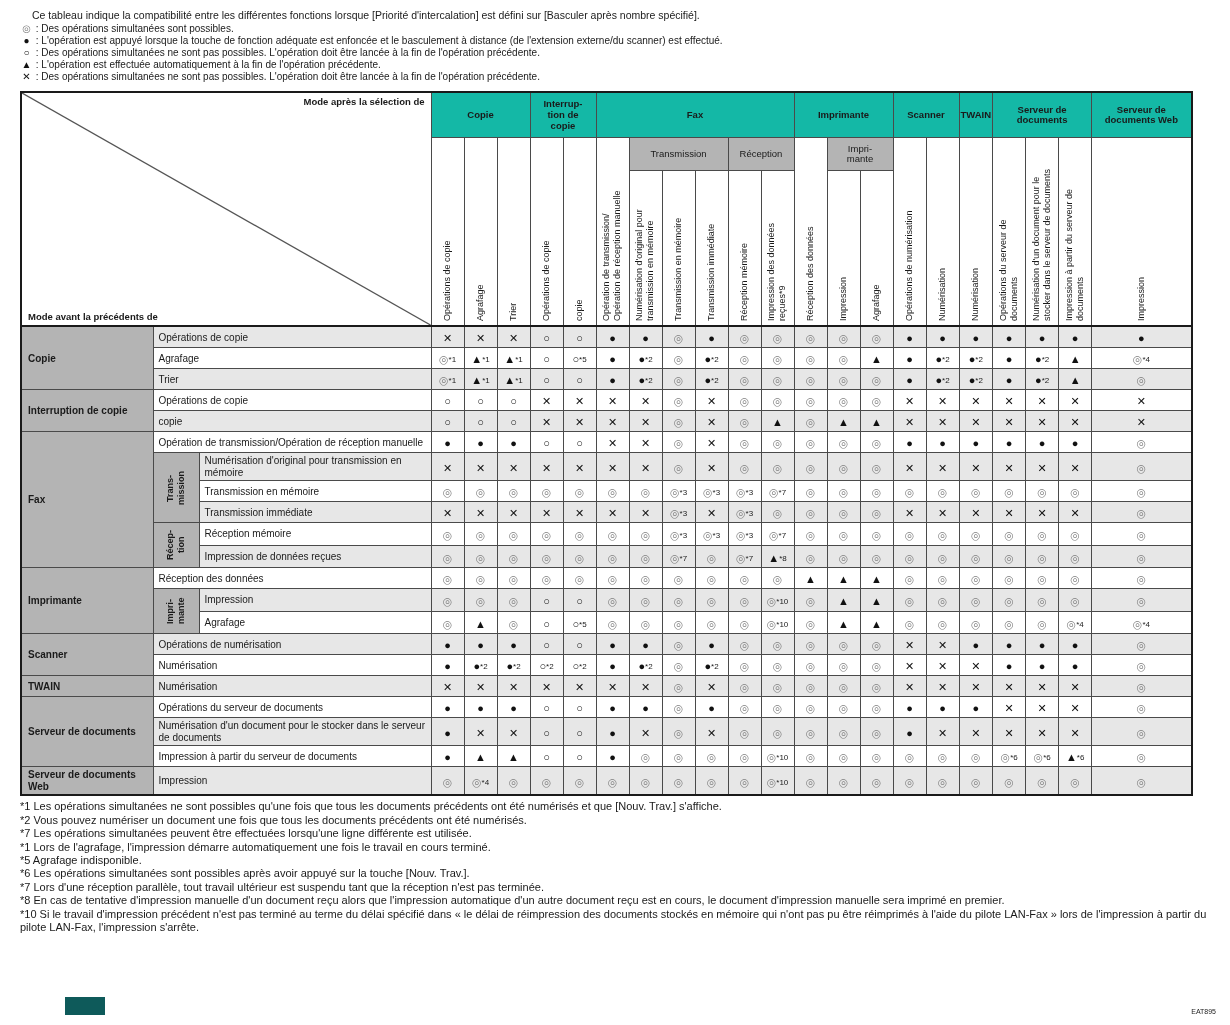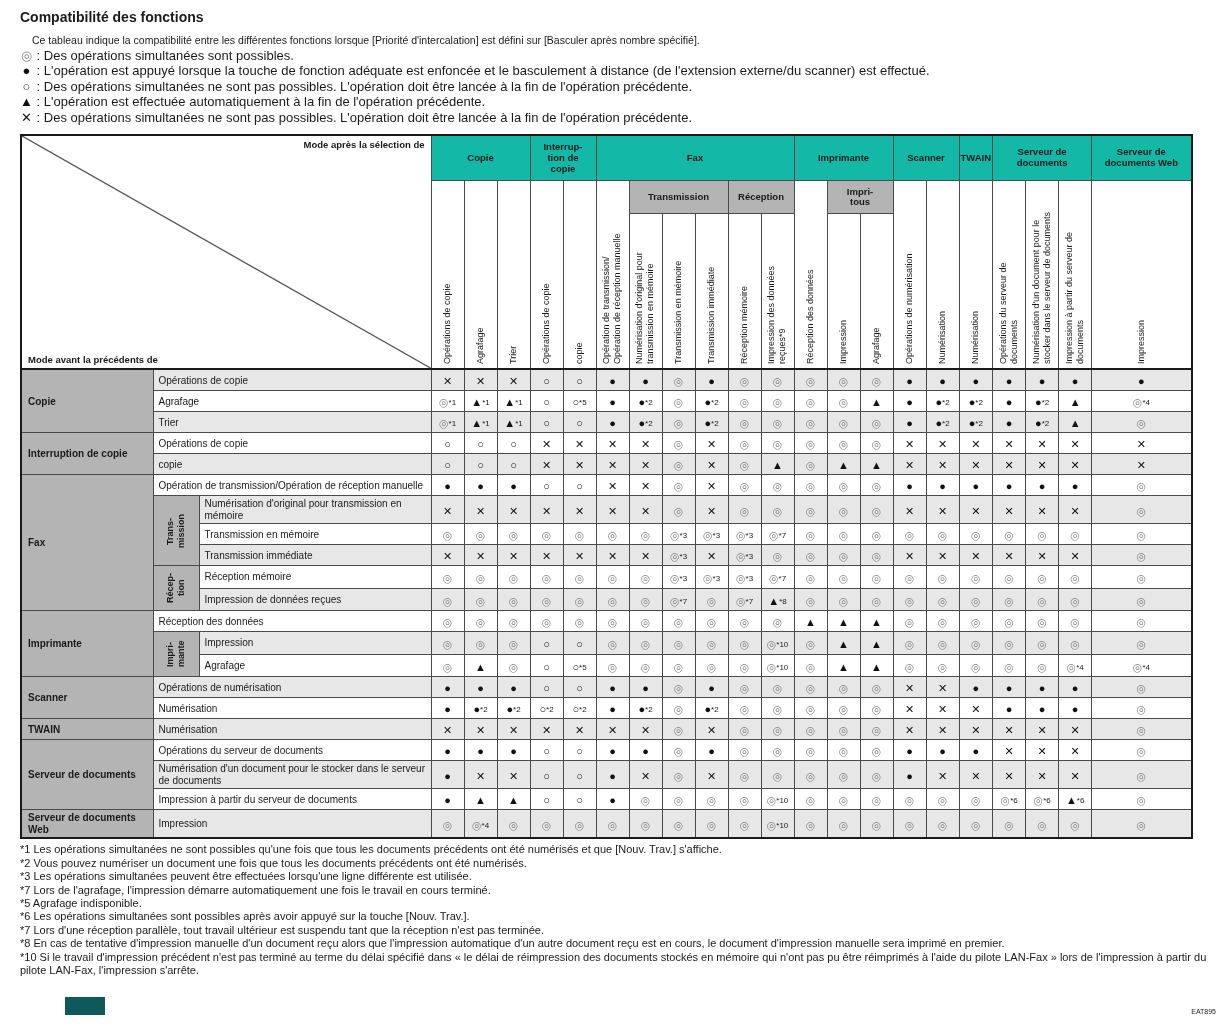--- a/index.html
+++ b/index.html
@@ -1,31 +1,31 @@
 <!DOCTYPE html>
 <html><head>
 <meta charset="utf-8">
 <style>
   html,body{margin:0;padding:0}
   body{width:1230px;height:1025px;position:relative;background:#fff;overflow:hidden;
        font-family:"Liberation Sans","DejaVu Sans",sans-serif;color:#1a1a1a;}
   .page{padding:9px 20px 0 20px;}
   .title{font-size:14px;font-weight:bold;margin:0 0 9px 0;}
   .intro{font-size:10.5px;margin:0 0 2px 12px;}
-  .legend-row{font-size:13px;line-height:1.19;}
+  .legend-row{font-size:10px;line-height:1.19;}
   .lsym{display:inline-block;width:13px;text-align:center;}
   .s-dbl{color:#7f7f7f;}
   .s-fill,.s-open,.s-tri,.s-x{color:#111;}
 
   table{border-collapse:collapse;table-layout:fixed;margin-top:9px;border:2px solid #1a1a1a;}
   th,td{border:1px solid #4a4a4a;}
   thead{border-bottom:2px solid #1a1a1a;}
   .ghead{background:#14b8a6;font-weight:bold;font-size:9.5px;white-space:pre-line;
          height:42px;text-align:center;vertical-align:middle;padding:1px;line-height:1.15;overflow:hidden;}
-  .shead{background:#b4b4b4;font-weight:bold;font-size:9.5px;white-space:pre-line;
+  .shead{background:#b4b4b4;font-weight:normal;font-size:9.5px;white-space:pre-line;
          height:30px;text-align:center;vertical-align:middle;line-height:1.1;padding:1px;}
   .vcell{background:#fff;vertical-align:bottom;padding:0;}
   .vlabel{writing-mode:vertical-rl;transform:rotate(180deg);display:block;
           font-size:9px;font-weight:normal;line-height:1.25;margin:0 auto;
           white-space:pre-line;text-align:left;padding:4px 0;}
   .vl-tall{height:176px;}
   .vl-short{height:146px;}
   .vl-sub{height:44px;text-align:center;font-weight:bold;font-size:9px;padding:0;}
   .corner{position:relative;background:#fff;padding:16px;}
   .diag{position:absolute;left:0;top:0;width:100%;height:100%;}
@@ -42,21 +42,20 @@
 
   .fnotes{margin-top:4px;font-size:11px;line-height:1.22;max-width:1192px;}
   .fnote{margin:0;}
   .footer-bar{position:absolute;left:65px;bottom:10px;width:40px;height:18px;background:#0e5a5a;}
   .footer-code{position:absolute;right:14px;bottom:10px;font-size:7px;color:#222;}
 </style>
 </head>
 <body>
 
 <div class="page">
-  <div class="title">Compatibilité des fonctions</div>
   <div class="intro">Ce tableau indique la compatibilité entre les différentes fonctions lorsque [Priorité d'intercalation] est défini sur [Basculer après nombre spécifié].</div>
   <div id="legend">
       <div class="legend-row"><span class="lsym s-dbl">◎</span><span class="ltext"> : Des opérations simultanées sont possibles.</span></div>
       <div class="legend-row"><span class="lsym s-fill">●</span><span class="ltext"> : L'opération est appuyé lorsque la touche de fonction adéquate est enfoncée et le basculement à distance (de l'extension externe/du scanner) est effectué.</span></div>
       <div class="legend-row"><span class="lsym s-open">○</span><span class="ltext"> : Des opérations simultanées ne sont pas possibles. L'opération doit être lancée à la fin de l'opération précédente.</span></div>
       <div class="legend-row"><span class="lsym s-tri">▲</span><span class="ltext"> : L'opération est effectuée automatiquement à la fin de l'opération précédente.</span></div>
       <div class="legend-row"><span class="lsym s-x">✕</span><span class="ltext"> : Des opérations simultanées ne sont pas possibles. L'opération doit être lancée à la fin de l'opération précédente.</span></div>
     </div>
   <table id="matrix">
       <colgroup>
@@ -126,21 +125,21 @@
           <th class="vcell" rowspan="2">
             <div class="vlabel vl-tall">Opération de transmission/
 Opération de réception manuelle</div>
           </th>
           <th class="shead" colspan="3">Transmission</th>
           <th class="shead" colspan="2">Réception</th>
           <th class="vcell" rowspan="2">
             <div class="vlabel vl-tall">Réception des données</div>
           </th>
           <th class="shead" colspan="2">Impri-
-tous</th>
+mante</th>
           <th class="vcell" rowspan="2">
             <div class="vlabel vl-tall">Opérations de numérisation</div>
           </th>
           <th class="vcell" rowspan="2">
             <div class="vlabel vl-tall">Numérisation</div>
           </th>
           <th class="vcell" rowspan="2">
             <div class="vlabel vl-tall">Numérisation</div>
           </th>
           <th class="vcell" rowspan="2">
@@ -708,22 +707,22 @@
           <td class="cell"><span class="sym s-dbl">◎</span></td>
           <td class="cell"><span class="sym s-dbl">◎</span></td>
           <td class="cell"><span class="sym s-dbl">◎</span></td>
           <td class="cell"><span class="sym s-dbl">◎</span></td>
         </tr>
       </tbody>
     </table>
   <div id="fnotes" class="fnotes">
       <div class="fnote">*1 Les opérations simultanées ne sont possibles qu'une fois que tous les documents précédents ont été numérisés et que [Nouv. Trav.] s'affiche.</div>
       <div class="fnote">*2 Vous pouvez numériser un document une fois que tous les documents précédents ont été numérisés.</div>
-      <div class="fnote">*3 Les opérations simultanées peuvent être effectuées lorsqu'une ligne différente est utilisée.</div>
-      <div class="fnote">*7 Lors de l'agrafage, l'impression démarre automatiquement une fois le travail en cours terminé.</div>
+      <div class="fnote">*7 Les opérations simultanées peuvent être effectuées lorsqu'une ligne différente est utilisée.</div>
+      <div class="fnote">*1 Lors de l'agrafage, l'impression démarre automatiquement une fois le travail en cours terminé.</div>
       <div class="fnote">*5 Agrafage indisponible.</div>
       <div class="fnote">*6 Les opérations simultanées sont possibles après avoir appuyé sur la touche [Nouv. Trav.].</div>
       <div class="fnote">*7 Lors d'une réception parallèle, tout travail ultérieur est suspendu tant que la réception n'est pas terminée.</div>
       <div class="fnote">*8 En cas de tentative d'impression manuelle d'un document reçu alors que l'impression automatique d'un autre document reçu est en cours, le document d'impression manuelle sera imprimé en premier.</div>
       <div class="fnote">*10 Si le travail d'impression précédent n'est pas terminé au terme du délai spécifié dans « le délai de réimpression des documents stockés en mémoire qui n'ont pas pu être réimprimés à l'aide du pilote LAN-Fax » lors de l'impression à partir du pilote LAN-Fax, l'impression s'arrête.</div>
     </div>
 </div>
 <div class="footer-bar"></div>
 <div class="footer-code">EAT895</div>
 

